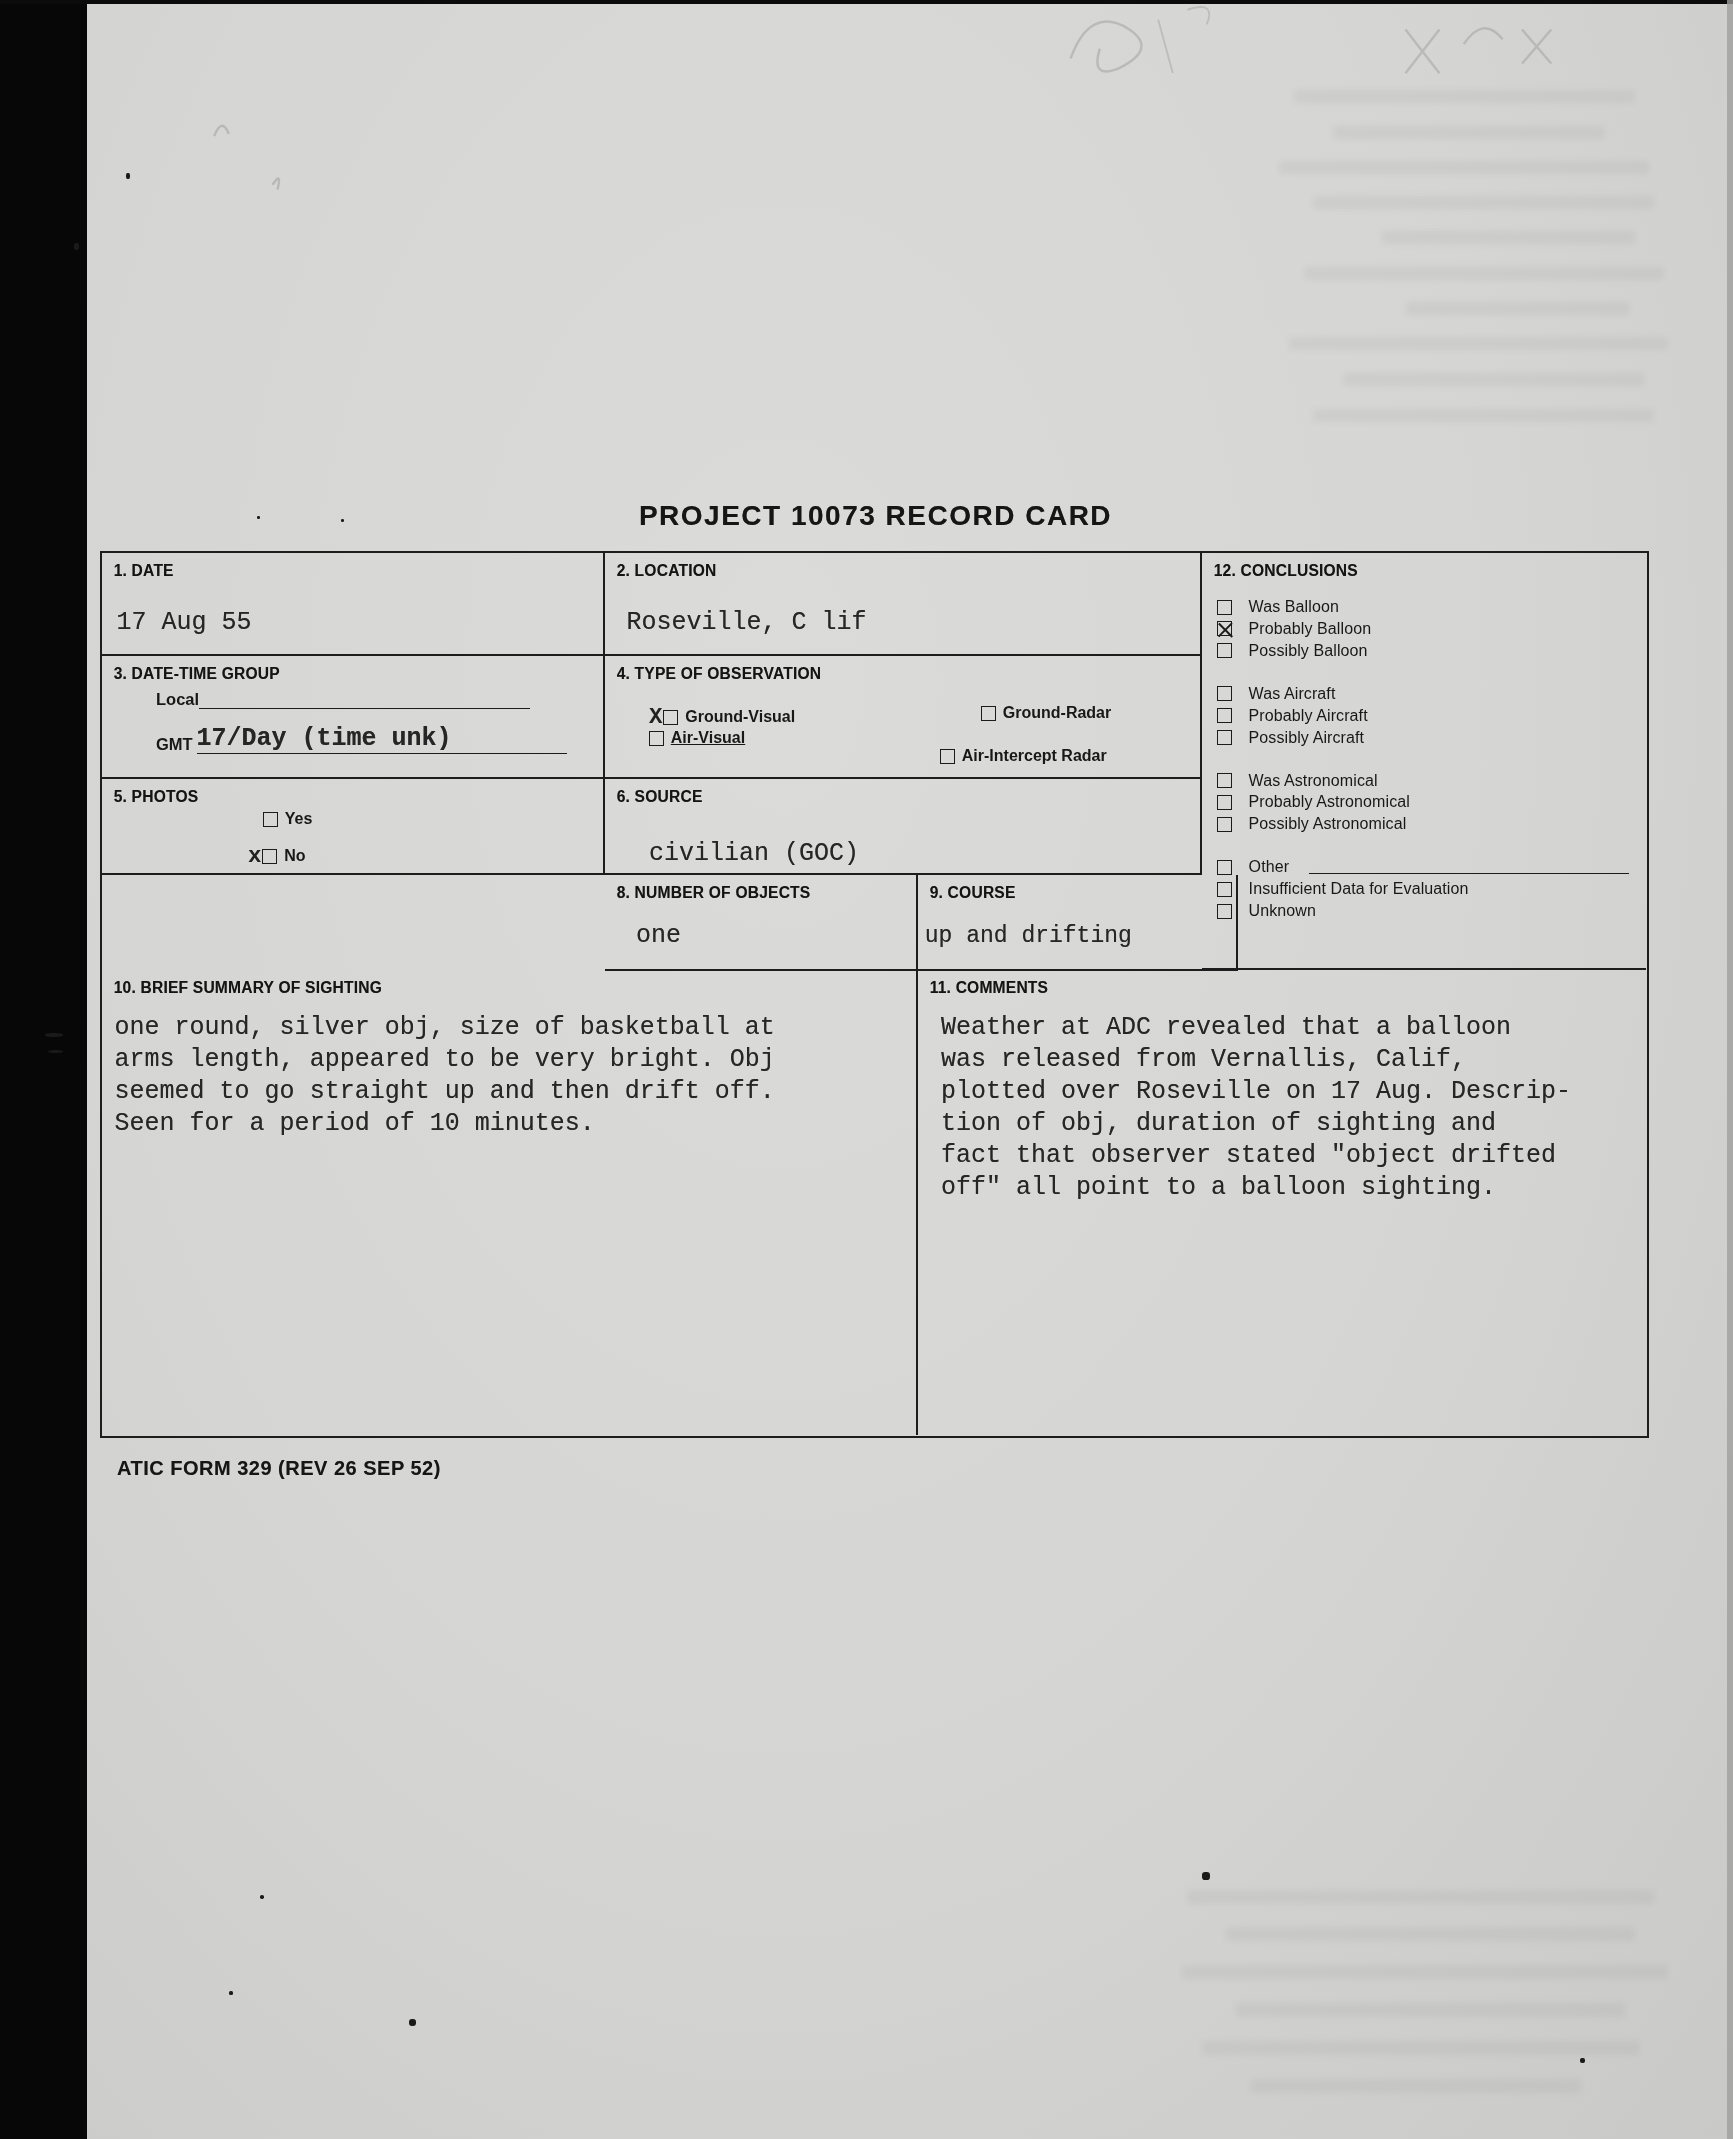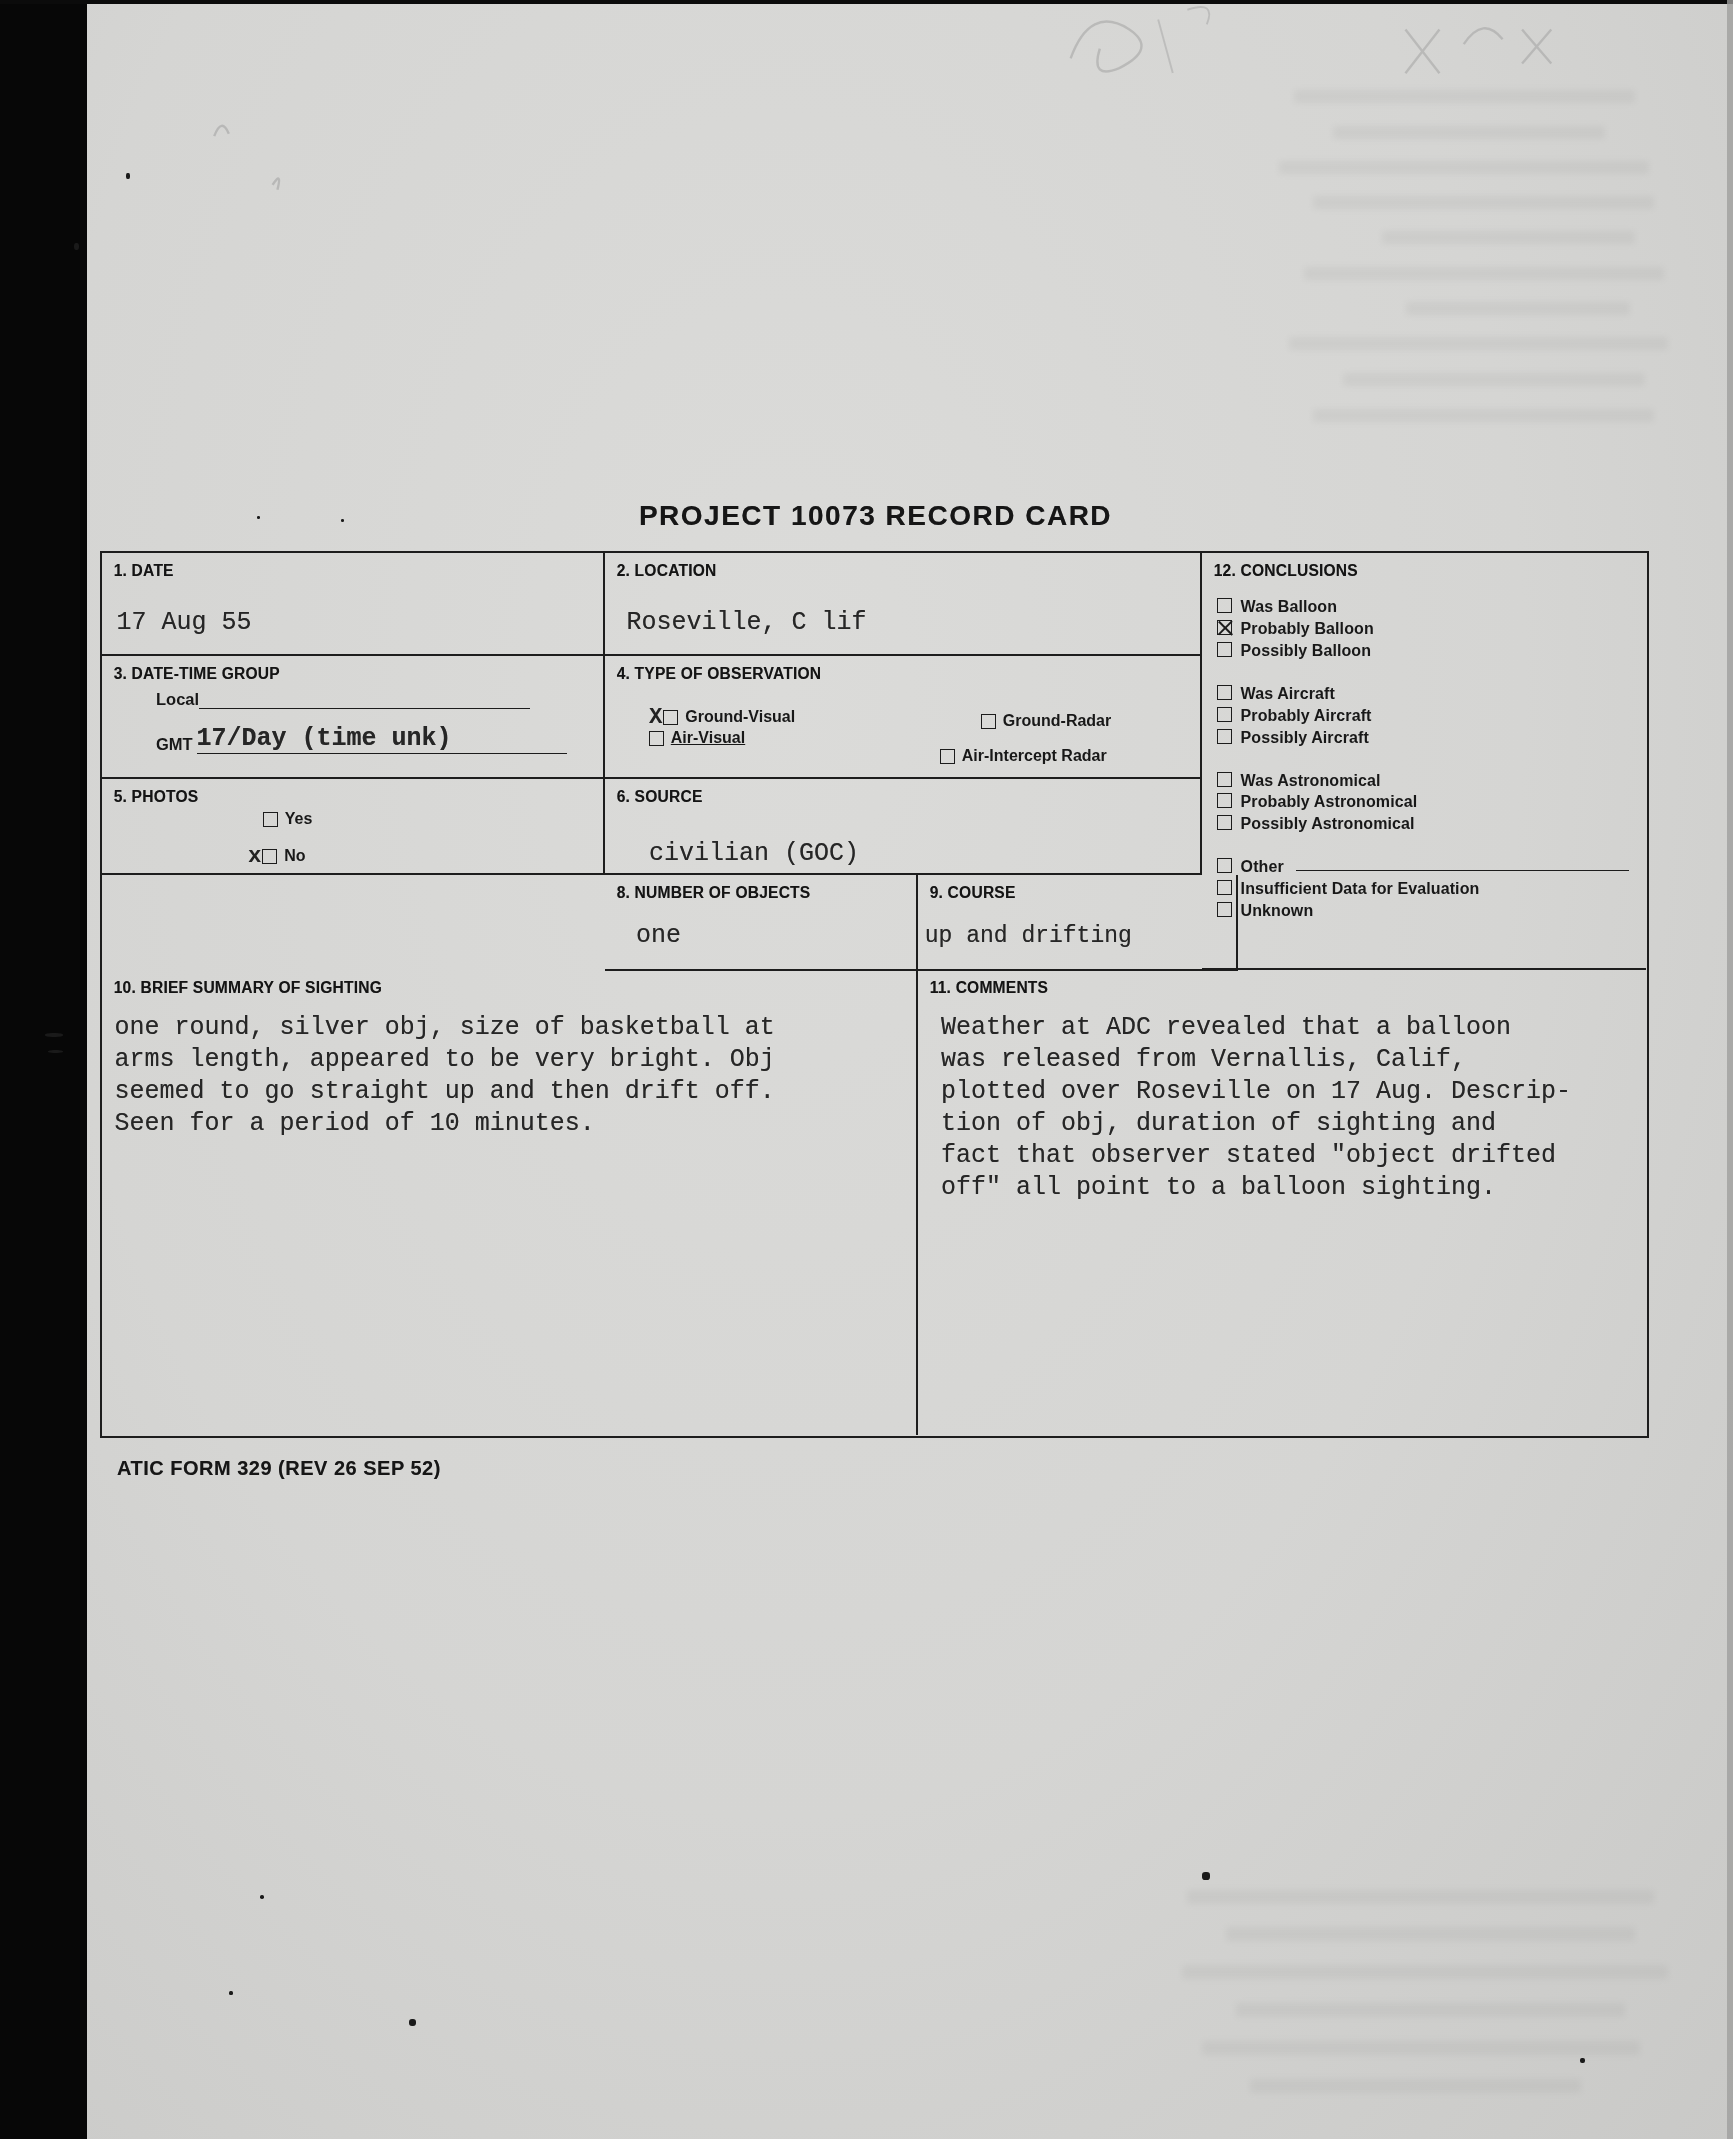--- a/index.html
+++ b/index.html
@@ -53,21 +53,21 @@
 
   .opt{display:flex;align-items:center;gap:6.8px;font-weight:bold;font-size:16px;}
   .xmark{
     font-family:"Liberation Mono",monospace;font-size:22.4px;font-weight:bold;
     color:#222;margin-right:-5.8px;z-index:2;
   }
   .xmark:empty{display:none;}
 
   .c-list{position:absolute;left:14.6px;top:45px;right:12.6px;display:flex;flex-direction:column;}
   .c-group{display:flex;flex-direction:column;gap:3.9px;margin-bottom:25px;}
-  .c-item{display:flex;align-items:flex-start;gap:9px;font-weight:bold;font-size:16px;letter-spacing:0.1px;}
+  .c-item{display:flex;align-items:center;gap:17px;font-weight:normal;font-size:16px;letter-spacing:0.1px;}
   .fill-line{flex:1;border-bottom:1.9px solid #1c1c1c;height:11.7px;margin:0 4.9px 0 2.9px;}
 
   .dtg-row{display:flex;align-items:flex-end;font-weight:bold;font-size:16.5px;}
   .u-line{display:inline-block;border-bottom:1.9px solid #1c1c1c;height:19.5px;}
 
   .footer{
     position:absolute;left:117px;top:1457px;
     font-weight:bold;font-size:20px;letter-spacing:0.5px;color:#161616;
     text-shadow:0 0 0.5px rgba(0,0,0,.35);
   }
@@ -214,21 +214,21 @@
       </div>
     </div>
 
     <div class="cell br bb" style="left:503px;top:103px;width:597px;height:123px;">
       <div class="lbl">4. TYPE OF OBSERVATION</div>
       <div class="opt abs" style="left:44px;top:48px;">
         <span class="xmark">X</span>
         <span class="cb"></span>
         <span>Ground-Visual</span>
       </div>
-      <div class="opt abs" style="left:335px;top:56px;padding-left:41px;">
+      <div class="opt abs" style="left:335px;top:48px;padding-left:41px;">
 
         <span class="cb"></span>
         <span>Ground-Radar</span>
       </div>
       <div class="opt abs" style="left:44px;top:73px;text-decoration:underline;">
 
         <span class="cb"></span>
         <span>Air-Visual</span>
       </div>
       <div class="opt abs" style="left:335px;top:91px;">

